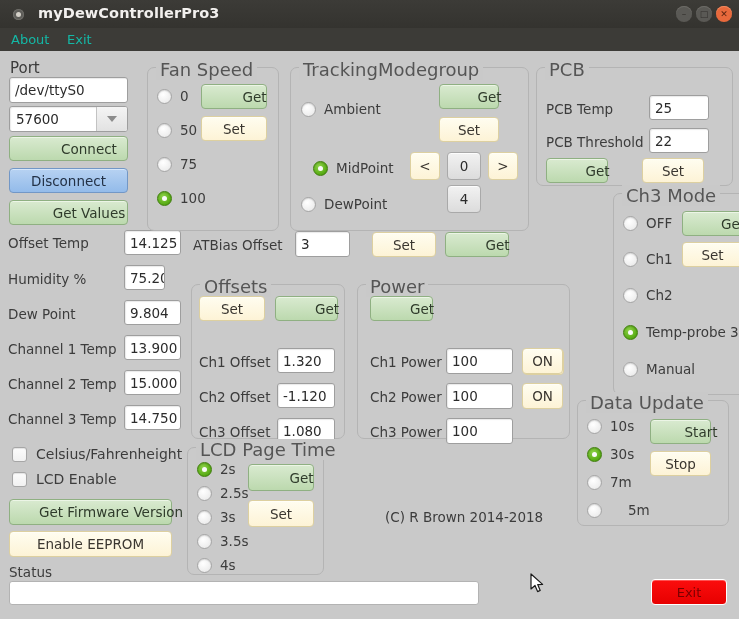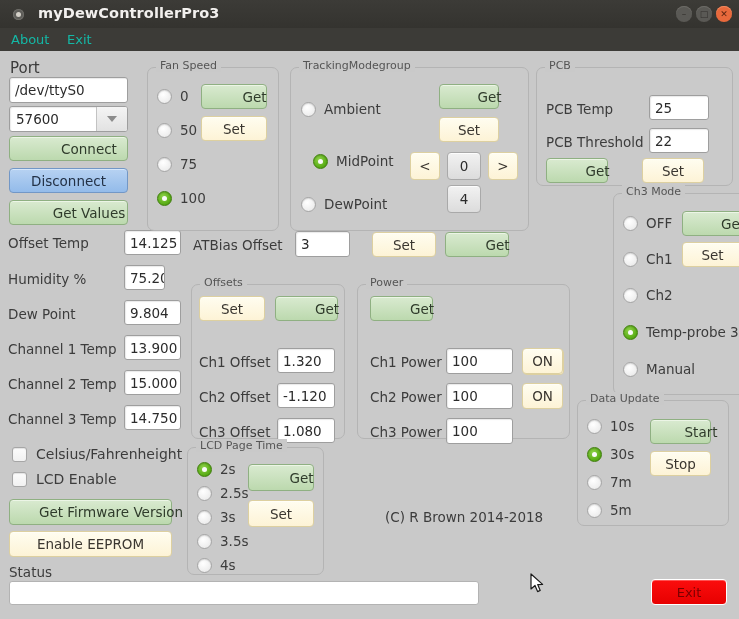--- a/index.html
+++ b/index.html
@@ -86,21 +86,21 @@
   .group {
     position: absolute;
     border: 1px solid #b4b4b4;
     border-radius: 7px;
     background: rgba(255,255,255,0.035);
   }
   .group > .gtitle {
     position: absolute; top: -9px; left: 8px;
     background: #c9c9c9;
     padding: 0 4px;
-    font-size: 11px; color: #555;
+    font-size: 18px; color: #555;
     white-space: nowrap;
   }
 
   
   .entry {
     position: absolute;
     background: #ffffff;
     border: 1px solid #9e9e9e;
     border-radius: 3px;
     box-sizing: border-box;
@@ -315,21 +315,21 @@
       <div class="btn green" style="left:53px; top:16px; width:66px; height:25px;">Get</div>
       <div class="btn cream" style="left:53px; top:48px; width:66px; height:25px;">Set</div>
     </div>
 
     <div class="group" style="left:290px; top:16px; width:237px; height:162px;">
       <div class="gtitle">TrackingModegroup</div>
       <div class="radio" style="left:10px; top:33px;">
           <span class="dot"></span>
           <span class="rlabel">Ambient</span>
         </div>
-      <div class="radio on" style="left:10px; top:85px;padding-left:12px;">
+      <div class="radio on" style="left:10px; top:92px;padding-left:12px;">
           <span class="dot"></span>
           <span class="rlabel">MidPoint</span>
         </div>
       <div class="radio" style="left:10px; top:128px;">
           <span class="dot"></span>
           <span class="rlabel">DewPoint</span>
         </div>
 
       <div class="btn green" style="left:148px; top:16px; width:60px; height:25px;">Get</div>
       <div class="btn cream" style="left:148px; top:49px; width:60px; height:25px;">Set</div>
@@ -383,21 +383,21 @@
           <span class="rlabel">10s</span>
         </div>
       <div class="radio on" style="left:9px; top:45px;">
           <span class="dot"></span>
           <span class="rlabel">30s</span>
         </div>
       <div class="radio" style="left:9px; top:73px;">
           <span class="dot"></span>
           <span class="rlabel">7m</span>
         </div>
-      <div class="radio" style="left:9px; top:101px;">
+      <div class="radio" style="left:9px; top:101px;gap:18px;">
           <span class="dot"></span>
           <span class="rlabel">5m</span>
         </div>
       <div class="btn green" style="left:72px; top:18px; width:61px; height:25px;">Start</div>
       <div class="btn cream" style="left:72px; top:50px; width:61px; height:25px;">Stop</div>
     </div>
 
     <div class="abs lbl" style="left:193px; top:186px;">ATBias Offset</div>
     <div class="entry" style="left:295px; top:180px; width:55px; height:26px;">3</div>
     <div class="btn cream" style="left:372px; top:181px; width:64px; height:25px;">Set</div>

